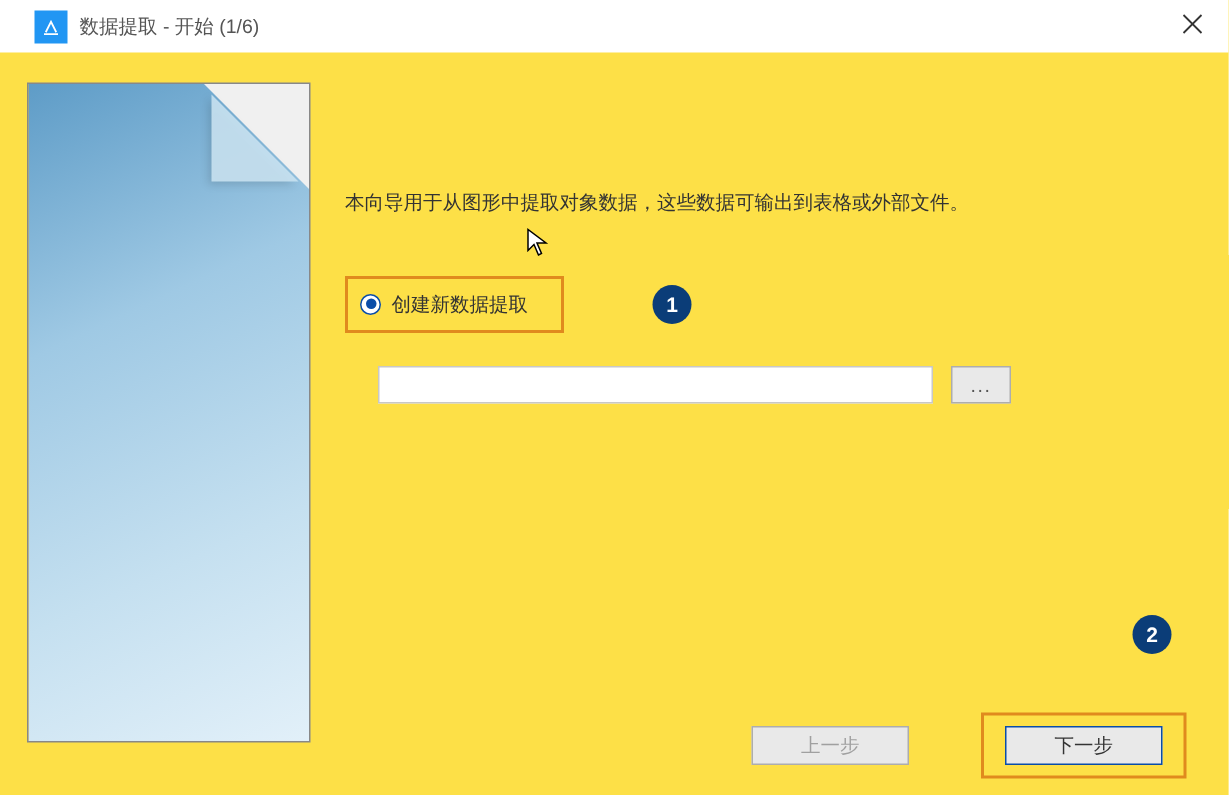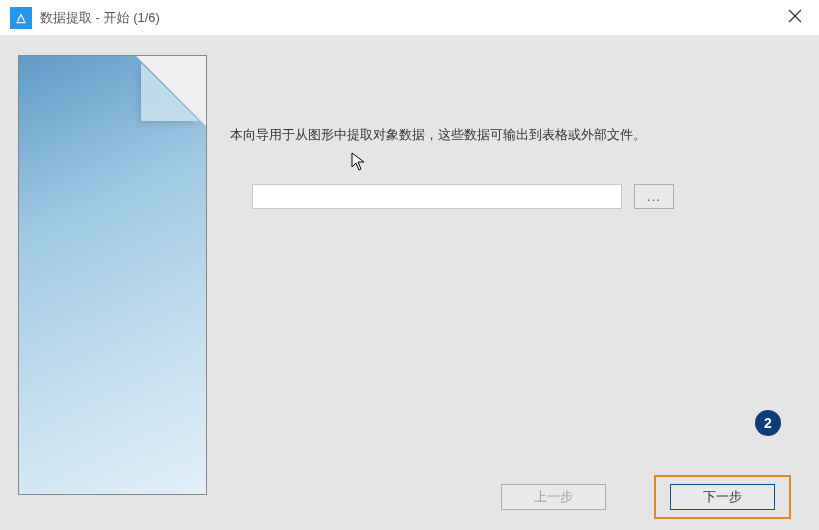--- a/index.html
+++ b/index.html
@@ -13,20 +13,21 @@
     height: 530px;
     overflow: hidden;
   }
   .titlebar {
     height: 35px;
     display: flex;
     align-items: center;
     padding: 0 10px;
     background: #fff;
     position: relative;
+    margin-left: 13px;
   }
   .app-icon {
     width: 22px;
     height: 22px;
     background: #2196f3;
     display: flex;
     align-items: center;
     justify-content: center;
     margin-right: 8px;
   }
@@ -38,21 +39,21 @@
     top: 6px;
     width: 20px;
     height: 20px;
     display: flex;
     align-items: center;
     justify-content: center;
     cursor: pointer;
   }
   .close-icon svg { width: 14px; height: 14px; stroke: #333; stroke-width: 1.2; }
   .content {
-    background: #e5e5e5;
+    background: #fde047;
     width: 100%;
     height: calc(100% - 35px);
     position: relative;
     padding: 20px 18px 18px 18px;
   }
   .side-image {
     position: absolute;
     left: 18px;
     top: 20px;
     width: 189px;
@@ -253,20 +254,27 @@
     <div class="intro-text">本向导用于从图形中提取对象数据，这些数据可输出到表格或外部文件。</div>
 
     <div class="cursor-icon">
       <svg viewBox="0 0 18 22">
           <path d="M2 2 L2 16 L6 12 L9 19 L11 18 L8 11 L14 11 Z" fill="#fff" stroke="#000" stroke-width="1"></path>
         </svg>
     </div>
 
     <div class="radio-group">
 
+      <div class="radio-row">
+        <span class="radio-highlight">
+          <span class="radio checked"></span>
+          <span>创建新数据提取</span>
+        </span>
+        <span class="callout callout-1">1</span>
+      </div>
 
 
       <div class="file-row">
         <input class="file-input" type="text" disabled="" value="" style="">
         <div class="browse-btn">...</div>
       </div>
 
     </div>
 
     <div class="callout-2">2</div>

